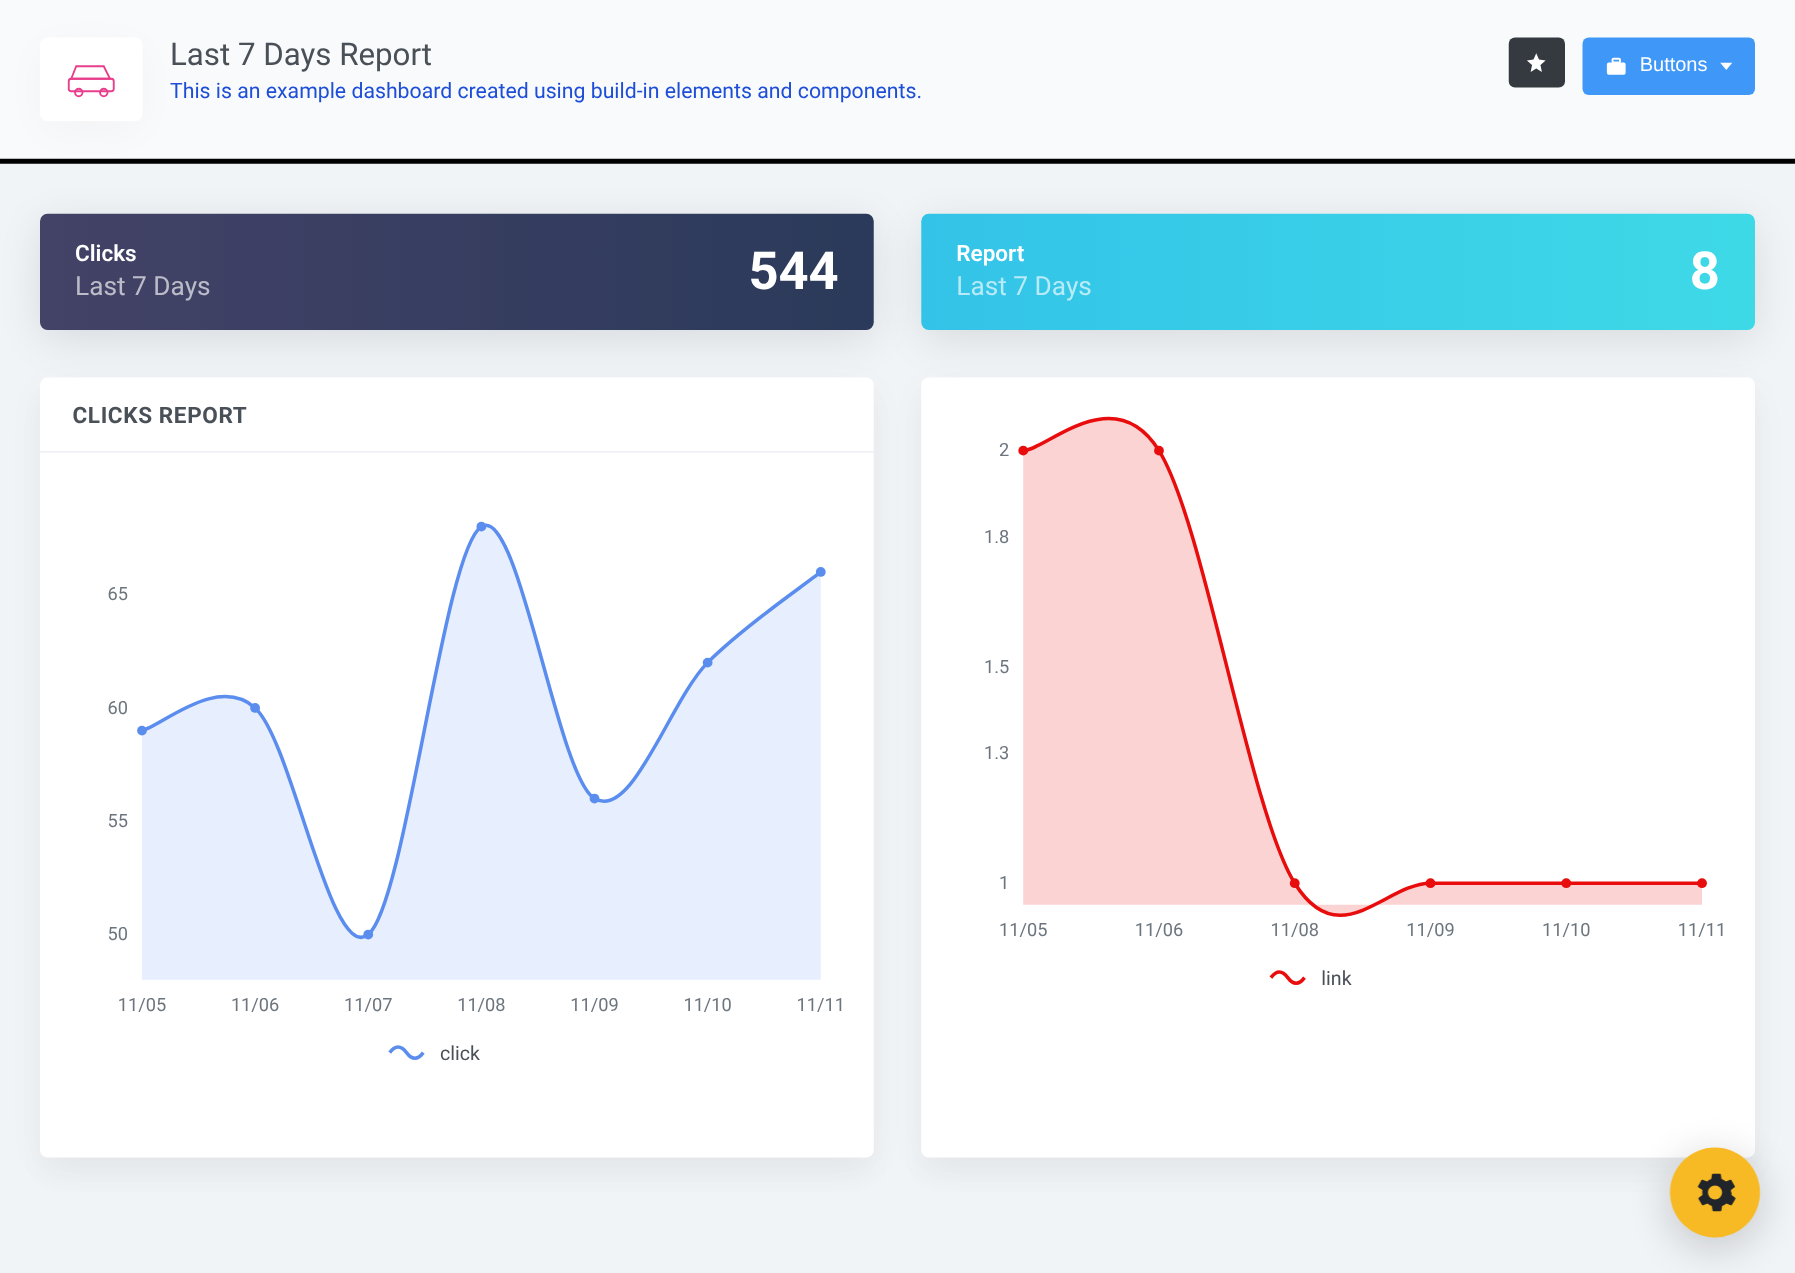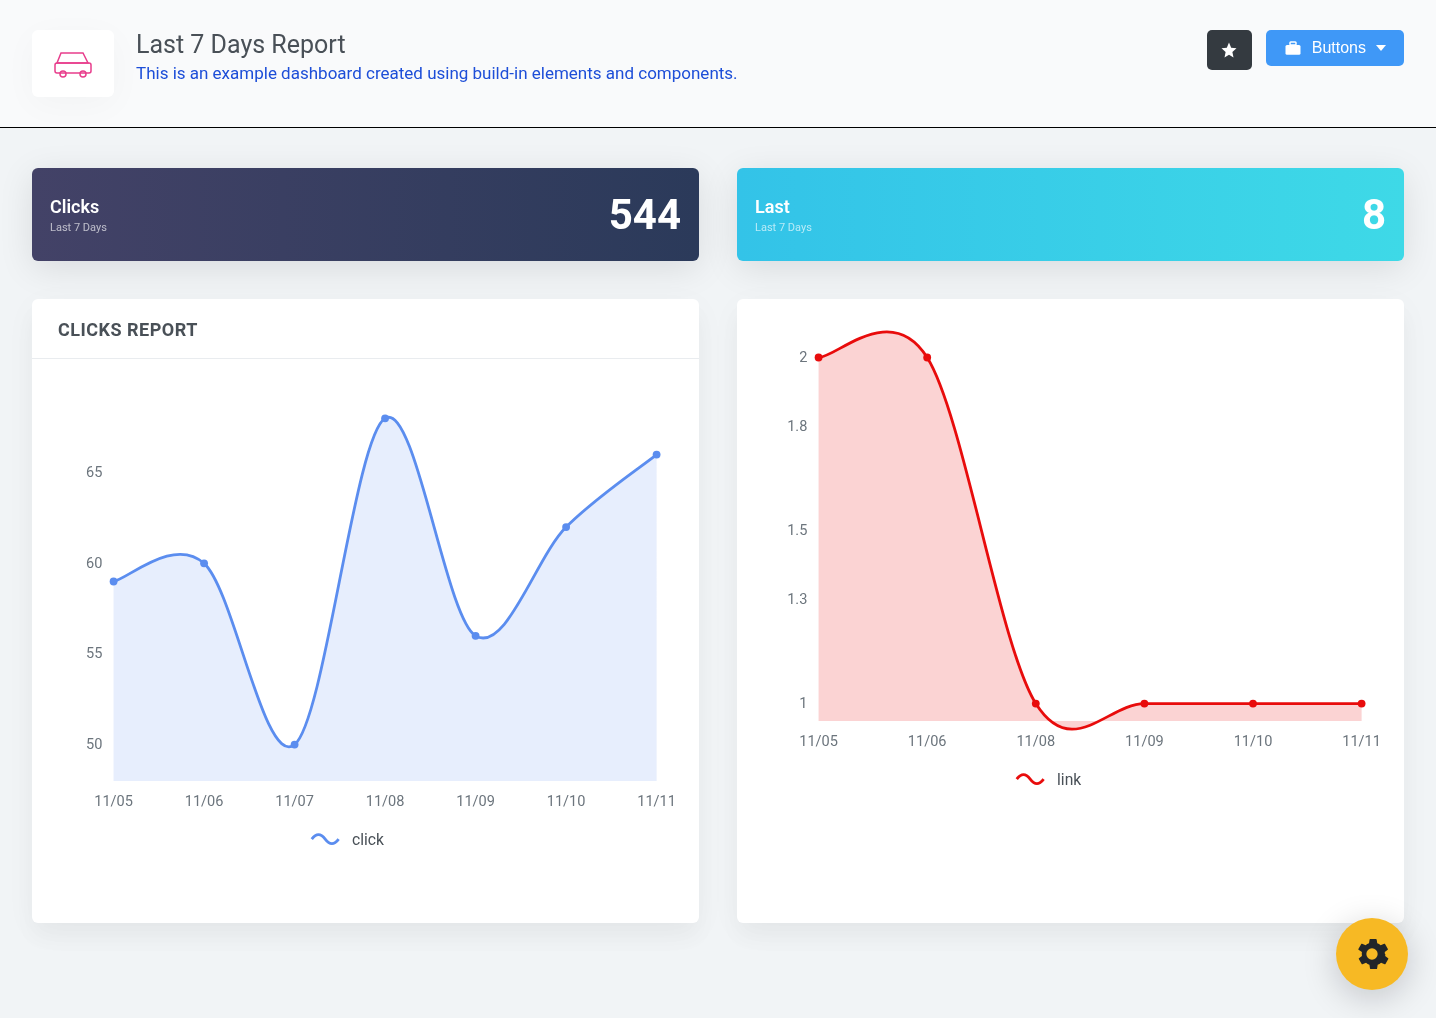--- a/index.html
+++ b/index.html
@@ -6,21 +6,21 @@
 body {
   font-family: -apple-system, BlinkMacSystemFont, "Segoe UI", Roboto, "Helvetica Neue", Arial, sans-serif;
   background: #f1f4f6;
   color: #495057;
 }
 .page-header {
   display: flex;
   align-items: flex-start;
   padding: 30px 32px 30px 32px;
   background: #f9fafb;
-  border-bottom: 1px solid #000000;
+  border-bottom: 4px solid #000000;
 }
 .page-icon {
   width: 82px;
   height: 67px;
   background: #fff;
   border-radius: 6px;
   display: flex;
   align-items: center;
   justify-content: center;
   margin-right: 22px;
@@ -47,21 +47,21 @@
   height: 40px;
   background: #343a40;
   border: none;
   border-radius: 5px;
   display: flex;
   align-items: center;
   justify-content: center;
   cursor: pointer;
 }
 .buttons-btn {
-  height: 36px;
+  height: 46px;
   background: #3f98f7;
   border: none;
   border-radius: 5px;
   padding: 0 18px;
   display: flex;
   align-items: center;
   gap: 10px;
   cursor: pointer;
   color: #fff;
   font-size: 16px;
@@ -70,40 +70,40 @@
   padding: 40px 32px;
 }
 .stat-row {
   display: flex;
   gap: 38px;
   margin-bottom: 38px;
 }
 .stat-card {
   flex: 1;
   border-radius: 6px;
-  padding: 22px 18px;
+  padding: 22px 28px;
   display: flex;
   justify-content: space-between;
   align-items: center;
   color: #fff;
   box-shadow: 0 0.46875rem 2.1875rem rgba(4,9,20,0.1);
 }
 .stat-card.clicks {
   background: linear-gradient(90deg, #434267 0%, #2b3a5a 100%);
 }
 .stat-card.links {
   background: linear-gradient(90deg, #33c3e8 0%, #3ed9e7 100%);
 }
 .stat-label {
   font-size: 18px;
   font-weight: 600;
   color: #fff;
 }
 .stat-period {
-  font-size: 11px;
+  font-size: 21px;
   color: rgba(255,255,255,0.65);
   margin-top: 4px;
 }
 .stat-value {
   font-size: 42px;
   font-weight: 700;
 }
 .chart-row {
   display: flex;
   gap: 38px;
@@ -187,21 +187,21 @@
   <div class="stat-row">
     <div class="stat-card clicks">
       <div>
         <div class="stat-label">Clicks</div>
         <div class="stat-period">Last 7 Days</div>
       </div>
       <div class="stat-value">544</div>
     </div>
     <div class="stat-card links">
       <div>
-        <div class="stat-label">Last</div>
+        <div class="stat-label">Report</div>
         <div class="stat-period">Last 7 Days</div>
       </div>
       <div class="stat-value">8</div>
     </div>
   </div>
 
   <div class="chart-row">
     <div class="chart-card">
       <div class="chart-card-header">
         <div class="chart-card-title">CLICKS REPORT</div>

